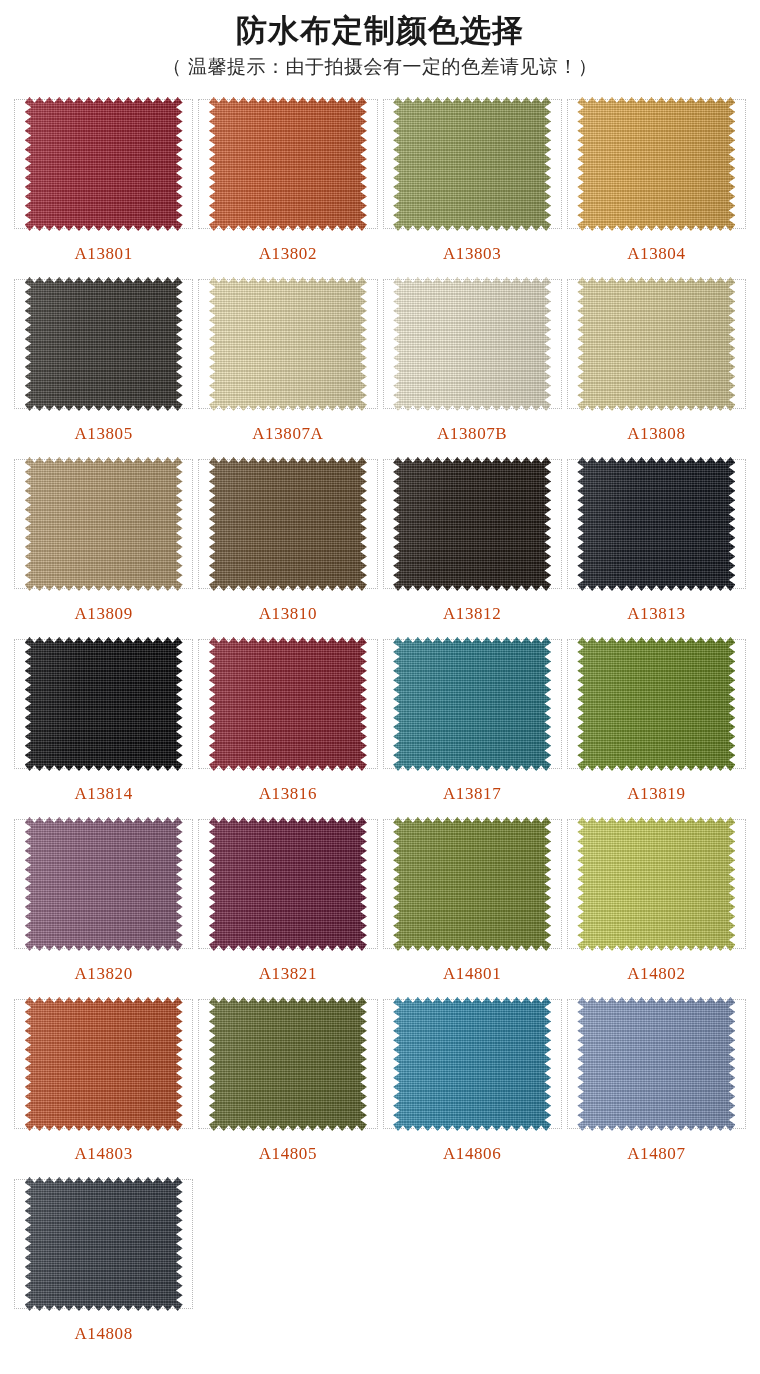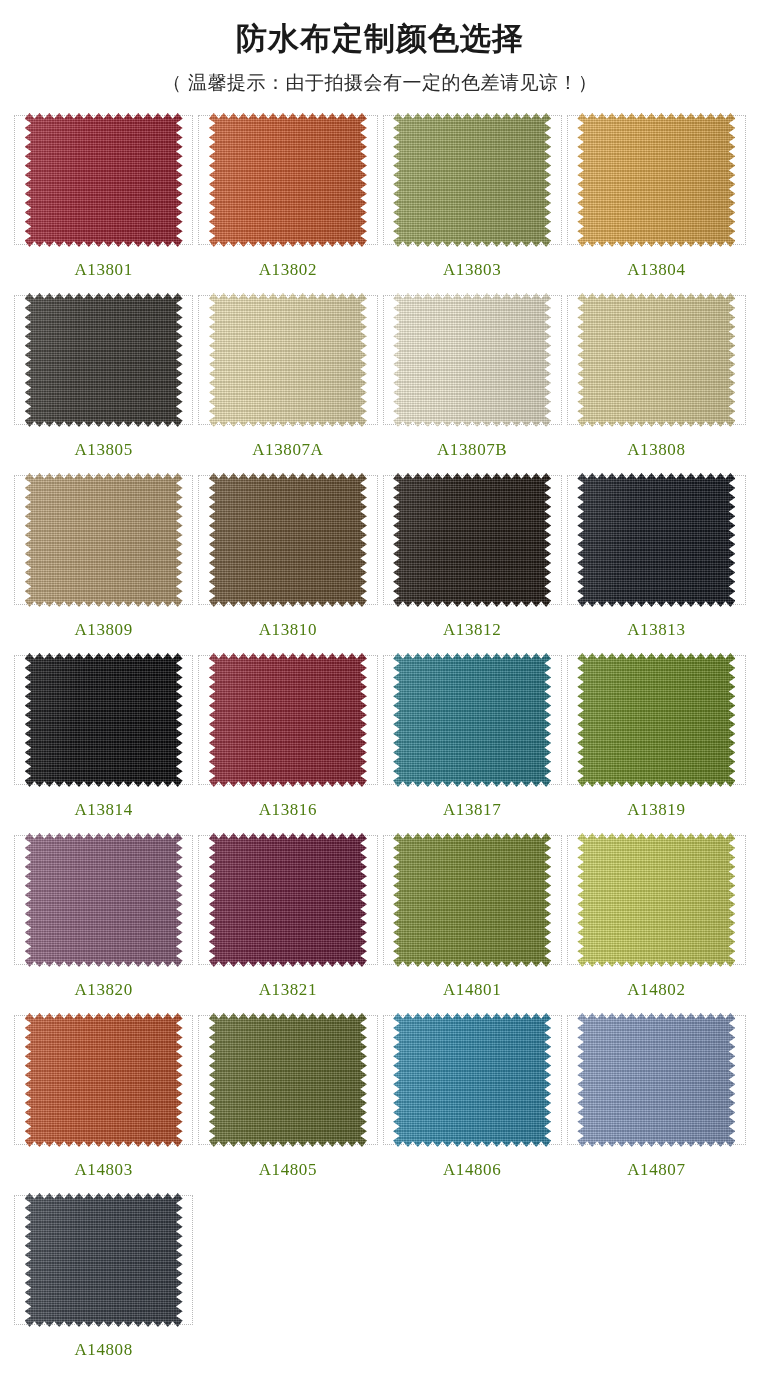--- a/index.html
+++ b/index.html
@@ -14,41 +14,41 @@
 
   .page {
     width: 760px;
     height: 1374px;
     position: relative;
     background: #ffffff;
   }
 
   
   .header {
-    padding-top: 18px;
+    padding-top: 10px;
     text-align: center;
   }
 
   .title {
     font-family: "Liberation Sans", sans-serif;
     font-size: 31px;
     font-weight: bold;
     color: #1a1a1a;
     letter-spacing: 1px;
     line-height: 42px;
   }
 
   .subtitle {
     font-family: "Liberation Sans", sans-serif;
     font-size: 19px;
     font-weight: normal;
     color: #2b2b2b;
     letter-spacing: 0.5px;
     line-height: 30px;
-    margin-top: 8px;
+    margin-top: 0;
   }
 
   
   .swatch-grid {
     margin-top: 17px;
     padding: 0 14px;
     display: grid;
     grid-template-columns: repeat(4, 1fr);
     grid-auto-rows: 180px;
     column-gap: 5px;
@@ -169,21 +169,21 @@
       rgba(0,0,0,0.10) 100%
     );
     z-index: 2;
     pointer-events: none;
   }
 
   .swatch-label {
     margin-top: 15px;
     font-family: "Liberation Serif", serif;
     font-size: 17px;
-    color: #4d7c0f;
+    color: #c2410c;
     letter-spacing: 0.6px;
     text-align: center;
     line-height: 20px;
   }
 </style>
 </head>
 <body>
 
 <div class="page">
 

